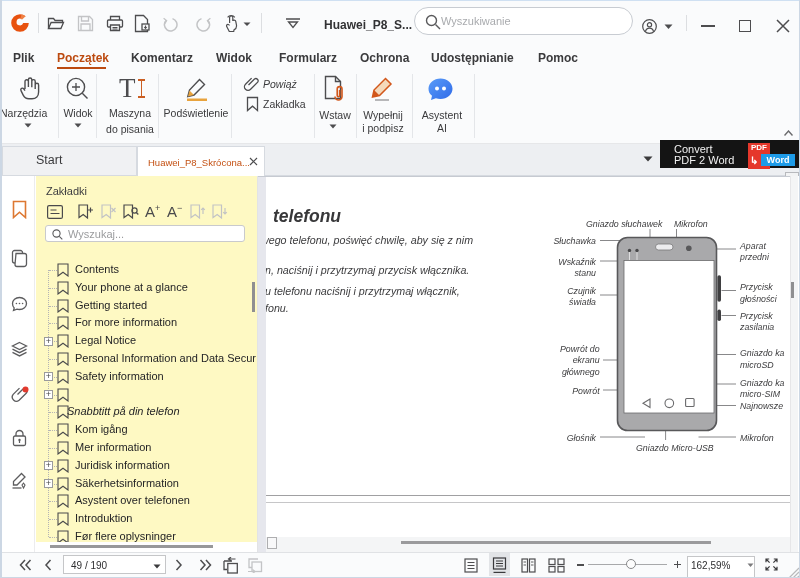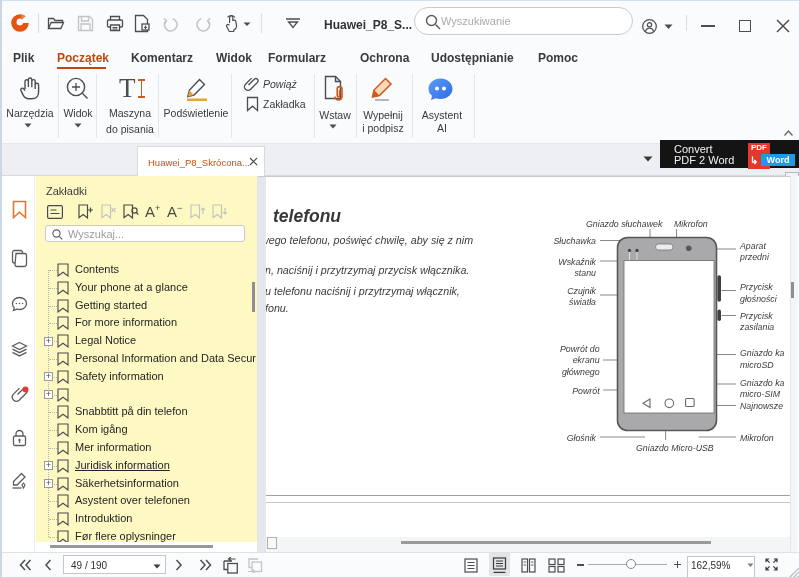--- a/index.html
+++ b/index.html
@@ -91,41 +91,41 @@
       <path d="M1 1 L13 13 M13 1 L1 13"></path>
     </svg>
 </div>
 
 <div class="abs" id="menubar" style="left:0;top:44px;width:800px;height:26px;background:#fafbfc;font-size:12px;font-weight:bold;color:#3a3a3c;">
   <div class="abs" style="left:13px;top:7px;">Plik</div>
   <div class="abs" style="left:57px;top:7px;color:#bc4a10;">Początek</div>
   <div class="abs" style="left:57px;top:23px;width:49px;height:2px;background:#bc4a10;"></div>
   <div class="abs" style="left:131px;top:7px;">Komentarz</div>
   <div class="abs" style="left:216px;top:7px;">Widok</div>
-  <div class="abs" style="left:268px;top:7px;">Formularz</div>
+  <div class="abs" style="left:279px;top:7px;">Formularz</div>
   <div class="abs" style="left:360px;top:7px;">Ochrona</div>
   <div class="abs" style="left:431px;top:7px;">Udostępnianie</div>
   <div class="abs" style="left:538px;top:7px;">Pomoc</div>
 </div>
 
 <div class="abs" id="ribbon" style="left:0;top:70px;width:800px;height:74px;background:#fafbfc;border-bottom:1px solid #e6e7e9;font-size:10.5px;color:#3a3a3c;">
 
   <div class="abs" style="left:58px;top:4px;width:1px;height:64px;background:#e4e6e9;"></div>
   <div class="abs" style="left:96px;top:4px;width:1px;height:64px;background:#e4e6e9;"></div>
   <div class="abs" style="left:158px;top:4px;width:1px;height:64px;background:#e4e6e9;"></div>
   <div class="abs" style="left:231px;top:4px;width:1px;height:64px;background:#e4e6e9;"></div>
   <div class="abs" style="left:314px;top:4px;width:1px;height:64px;background:#e4e6e9;"></div>
   <div class="abs" style="left:356px;top:4px;width:1px;height:64px;background:#e4e6e9;"></div>
   <div class="abs" style="left:412px;top:4px;width:1px;height:64px;background:#e4e6e9;"></div>
   <div class="abs" style="left:474px;top:4px;width:1px;height:64px;background:#e4e6e9;"></div>
 
   <svg class="abs" style="left:18px;top:7px;" width="23" height="25" viewBox="0 0 23 25" fill="none" stroke="#4d4d4f" stroke-width="1.4">
     <path d="M7 12 V4.5 a1.7 1.7 0 0 1 3.4 0 V10 M10.4 10 V2.7 a1.7 1.7 0 0 1 3.4 0 v7.5 M13.8 10.3 V4.3 a1.7 1.7 0 0 1 3.4 0 V12 M17.2 12 V8 a1.7 1.7 0 0 1 3.4 0 v7 c0 4-2.6 6.8-6.6 6.8 h-3.2 c-2.6 0-4.4-1.3-5.6-3.7 L3 13.6 c-1-2 1.5-3.4 2.9-1.6 L7 13.6"></path>
   </svg>
-  <div class="abs" style="left:0px;top:37px;width:60px;text-align:center;">Narzędzia</div>
+  <div class="abs" style="left:0px;top:37px;width:60px;">Narzędzia</div>
   <svg class="abs" style="left:24px;top:53px;" width="8" height="5" viewBox="0 0 8 5">
       <path d="M0.5 0.5 L4 4.5 L7.5 0.5" fill="#4d4d4f"></path>
     </svg>
 
   <svg class="abs" style="left:66px;top:7px;" width="23" height="24" viewBox="0 0 23 24" fill="none" stroke="#4d4d4f" stroke-width="1.4">
     <circle cx="10" cy="10" r="8.6"></circle>
     <path d="M16.3 16.3 L21.5 21.5"></path>
     <path d="M6 10 h8 M10 6 v8" stroke-width="1.3"></path>
   </svg>
   <div class="abs" style="left:48px;top:37px;width:60px;text-align:center;">Widok</div>
@@ -185,20 +185,23 @@
     <path d="M12.5 0.5 c6.6 0 12 4.6 12 10.3 0 5.7-5.4 10.3-12 10.3 -1.6 0-3.2-0.3-4.6-0.8 L3 22 l1-4.2 C1.6 16 0.5 13.6 0.5 10.8 0.5 5.1 5.9 0.5 12.5 0.5 z" fill="url(#aig)"></path>
     <circle cx="9" cy="10.5" r="2" fill="#fff"></circle>
     <circle cx="16" cy="10.5" r="2" fill="#fff"></circle>
   </svg>
   <div class="abs" style="left:412px;top:39px;width:60px;text-align:center;">Asystent</div>
   <div class="abs" style="left:412px;top:52px;width:60px;text-align:center;">AI</div>
 </div>
 
 <div class="abs" id="tabbar" style="left:0;top:144px;width:800px;height:32px;background:#edeff2;">
   <div class="abs" style="left:0;top:31px;width:800px;height:1px;background:#d6dae0;"></div>
+  <div class="abs" style="left:2px;top:2px;width:135px;height:29px;background:#f0f1f3;border:1px solid #d6dae0;border-bottom:none;">
+    <div class="abs" style="left:33px;top:6px;font-size:12.5px;color:#3a3a3c;">Start</div>
+  </div>
   <div class="abs" style="left:137px;top:2px;width:128px;height:30px;background:#ffffff;border:1px solid #d6dae0;border-bottom:none;">
     <div class="abs" style="left:10px;top:10px;font-size:9.5px;color:#c45113;">Huawei_P8_Skrócona...</div>
     <svg class="abs" style="left:111px;top:10px;" width="9" height="9" viewBox="0 0 9 9" stroke="#4d4d4f" stroke-width="1.2">
         <path d="M1 1 L8 8 M8 1 L1 8"></path>
       </svg>
   </div>
   <svg class="abs" style="left:643px;top:12px;" width="10" height="6" viewBox="0 0 10 6">
       <path d="M0.5 0.5 L5 5.5 L9.5 0.5" fill="#3a3a3c"></path>
     </svg>
 </div>
@@ -332,37 +335,37 @@
     <div class="abs" style="left:39px;top:194px;font-size:11px;color:#242426;white-space:nowrap;">Safety information</div>
     <div class="abs" style="left:13px;top:219px;width:8px;height:1px;border-top:1px dotted #b4b4b6;"></div>
     <div class="abs" style="left:8px;top:214px;width:9px;height:9px;border:1px solid #9a9a9c;background:#fff;font-size:9px;line-height:7px;text-align:center;color:#4a4a4c;">+</div>
     <svg class="abs" style="left:21px;top:212px;" width="12" height="14" viewBox="0 0 12 14" fill="none" stroke="#4a4a4c" stroke-width="1.1">
         <path d="M1 1 h10 v12 L6 9.2 1 13 z"></path>
       </svg>
     <div class="abs" style="left:13px;top:236px;width:8px;height:1px;border-top:1px dotted #b4b4b6;"></div>
     <svg class="abs" style="left:21px;top:229px;" width="12" height="14" viewBox="0 0 12 14" fill="none" stroke="#4a4a4c" stroke-width="1.1">
         <path d="M1 1 h10 v12 L6 9.2 1 13 z"></path>
       </svg>
-    <div class="abs" style="left:39px;top:229px;font-size:11px;color:#242426;white-space:nowrap;">Snabbtitt på din telefon</div>
+    <div class="abs" style="left:31px;top:229px;font-size:11px;color:#242426;white-space:nowrap;font-style:italic;">Snabbtitt på din telefon</div>
     <div class="abs" style="left:13px;top:254px;width:8px;height:1px;border-top:1px dotted #b4b4b6;"></div>
     <svg class="abs" style="left:21px;top:247px;" width="12" height="14" viewBox="0 0 12 14" fill="none" stroke="#4a4a4c" stroke-width="1.1">
         <path d="M1 1 h10 v12 L6 9.2 1 13 z"></path>
       </svg>
     <div class="abs" style="left:39px;top:247px;font-size:11px;color:#242426;white-space:nowrap;">Kom igång</div>
     <div class="abs" style="left:13px;top:272px;width:8px;height:1px;border-top:1px dotted #b4b4b6;"></div>
     <svg class="abs" style="left:21px;top:265px;" width="12" height="14" viewBox="0 0 12 14" fill="none" stroke="#4a4a4c" stroke-width="1.1">
         <path d="M1 1 h10 v12 L6 9.2 1 13 z"></path>
       </svg>
     <div class="abs" style="left:39px;top:265px;font-size:11px;color:#242426;white-space:nowrap;">Mer information</div>
     <div class="abs" style="left:13px;top:290px;width:8px;height:1px;border-top:1px dotted #b4b4b6;"></div>
     <div class="abs" style="left:8px;top:285px;width:9px;height:9px;border:1px solid #9a9a9c;background:#fff;font-size:9px;line-height:7px;text-align:center;color:#4a4a4c;">+</div>
     <svg class="abs" style="left:21px;top:283px;" width="12" height="14" viewBox="0 0 12 14" fill="none" stroke="#4a4a4c" stroke-width="1.1">
         <path d="M1 1 h10 v12 L6 9.2 1 13 z"></path>
       </svg>
-    <div class="abs" style="left:39px;top:283px;font-size:11px;color:#242426;white-space:nowrap;text-decoration:underline;">Juridisk information</div>
+    <div class="abs" style="left:39px;top:283px;font-size:11px;color:#242426;white-space:nowrap;">Juridisk information</div>
     <div class="abs" style="left:13px;top:308px;width:8px;height:1px;border-top:1px dotted #b4b4b6;"></div>
     <div class="abs" style="left:8px;top:303px;width:9px;height:9px;border:1px solid #9a9a9c;background:#fff;font-size:9px;line-height:7px;text-align:center;color:#4a4a4c;">+</div>
     <svg class="abs" style="left:21px;top:301px;" width="12" height="14" viewBox="0 0 12 14" fill="none" stroke="#4a4a4c" stroke-width="1.1">
         <path d="M1 1 h10 v12 L6 9.2 1 13 z"></path>
       </svg>
     <div class="abs" style="left:39px;top:301px;font-size:11px;color:#242426;white-space:nowrap;">Säkerhetsinformation</div>
     <div class="abs" style="left:13px;top:325px;width:8px;height:1px;border-top:1px dotted #b4b4b6;"></div>
     <svg class="abs" style="left:21px;top:318px;" width="12" height="14" viewBox="0 0 12 14" fill="none" stroke="#4a4a4c" stroke-width="1.1">
         <path d="M1 1 h10 v12 L6 9.2 1 13 z"></path>
       </svg>

